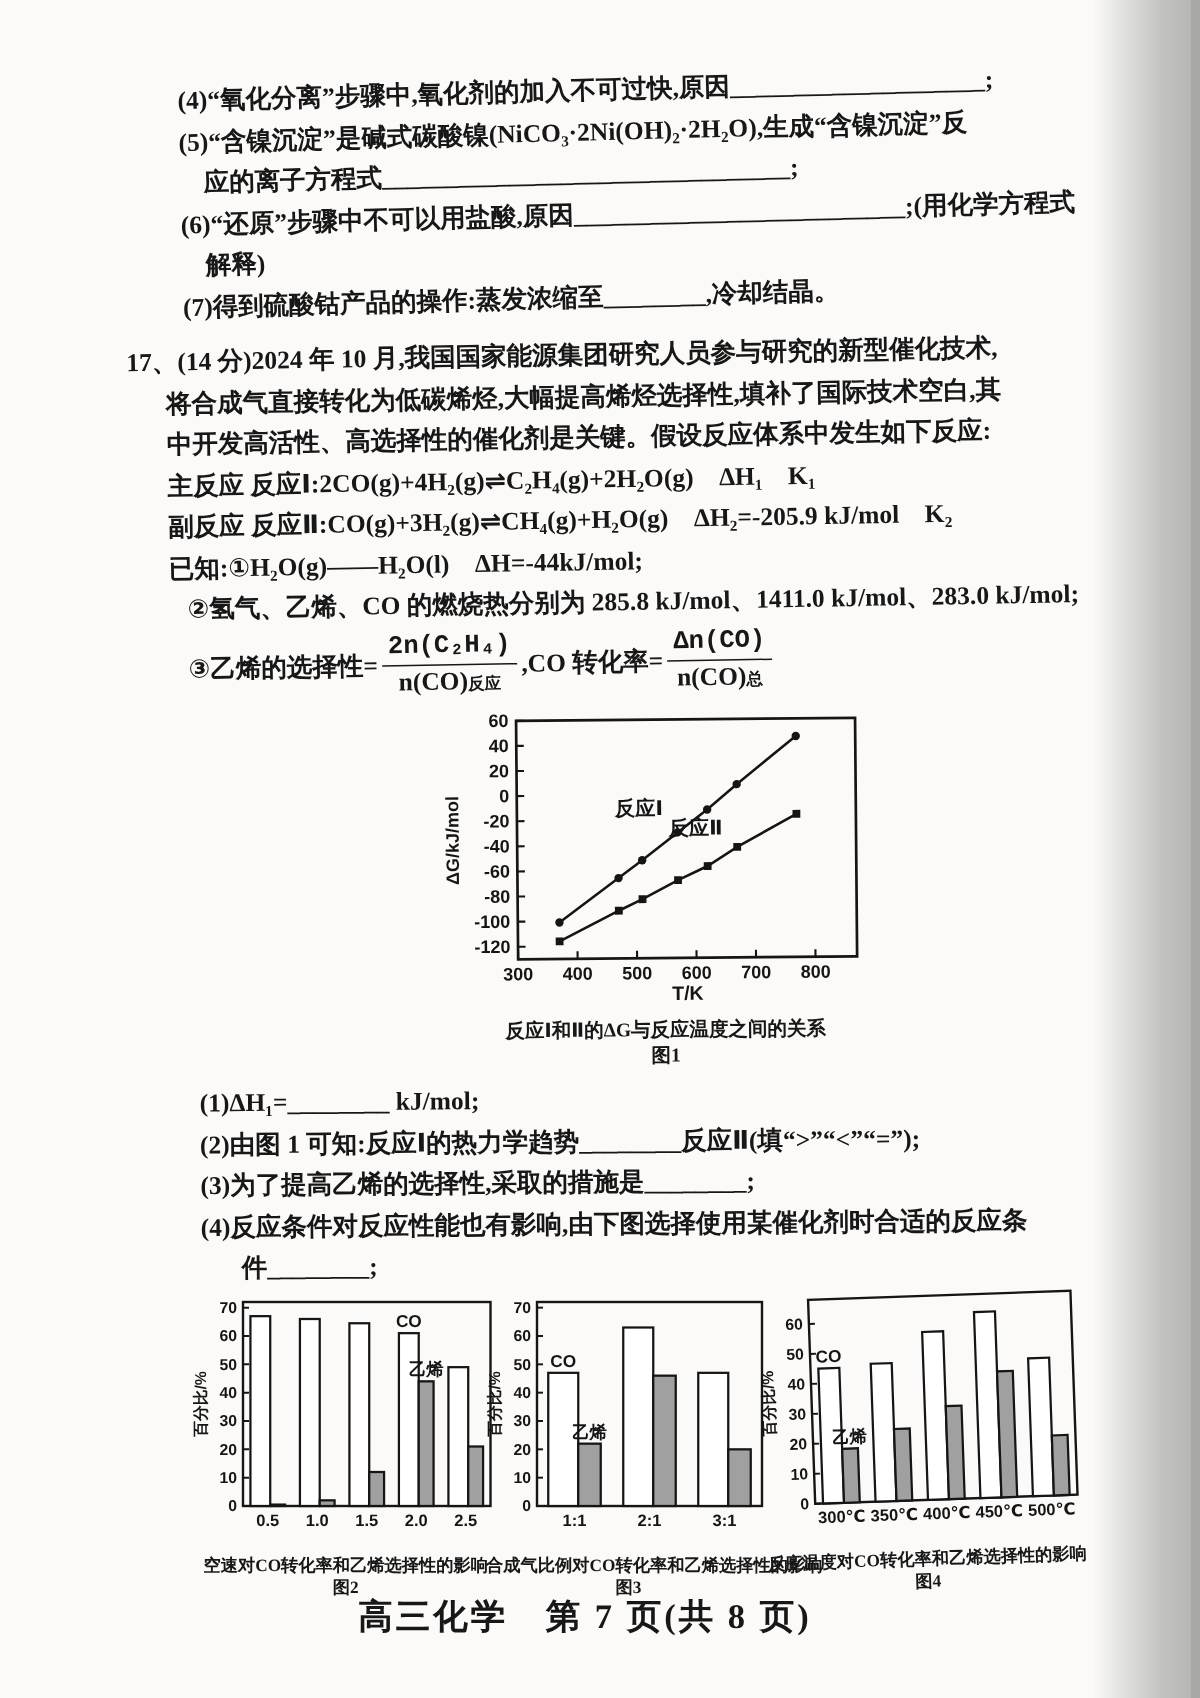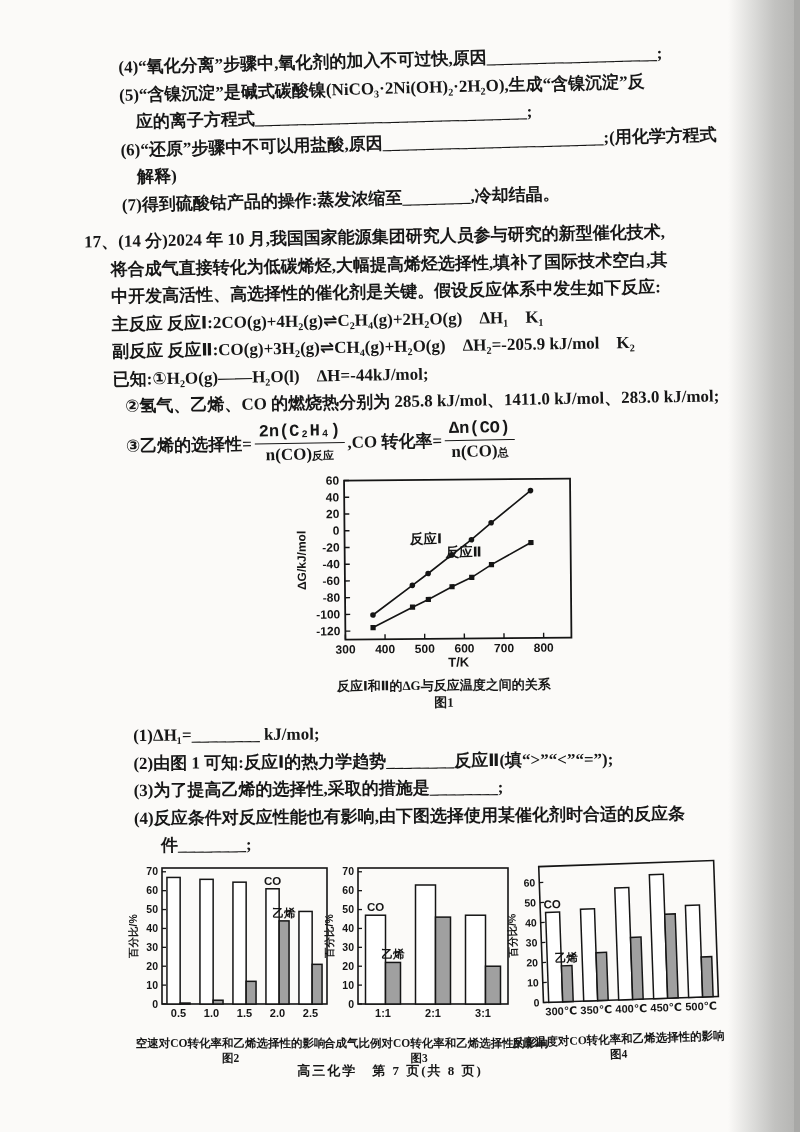--- a/index.html
+++ b/index.html
@@ -28,21 +28,21 @@
   .frac .num{display:block;border-bottom:1.6px solid #171717;padding:0 4px 1px;font-family:Liberation Mono, monospace;}
   .frac .den{display:block;padding:1px 4px 0;}
   .subsm{font-size:11px;text-align:center;}
   .formula-line{display:flex;align-items:center;font-size:17px;font-weight:700;margin-left:12px;height:52px;}
   .fig1wrap{position:absolute;left:292px;top:476px;width:300px;}
   .figcap{font-size:13px;font-weight:700;text-align:center;line-height:17px;}
   .subq{position:absolute;left:133px;top:722px;width:640px;}
   .figrow-item{position:absolute;}
   .smallcap{font-size:11.5px;font-weight:700;text-align:center;line-height:15px;white-space:nowrap;}
   .footer{position:absolute;left:0;top:1062px;width:780px;text-align:center;
-          font-size:13px;font-weight:700;letter-spacing:2px;}
+          font-size:23px;font-weight:700;letter-spacing:2px;}
   svg text{font-family:"Liberation Sans","DejaVu Sans",sans-serif;}
 </style>
 </head>
 <body>
 
 <div class="page">
   <div class="edge"></div>
   <div class="edge2"></div>
 
   <div class="txt tilt-a" style="top:54px;">

